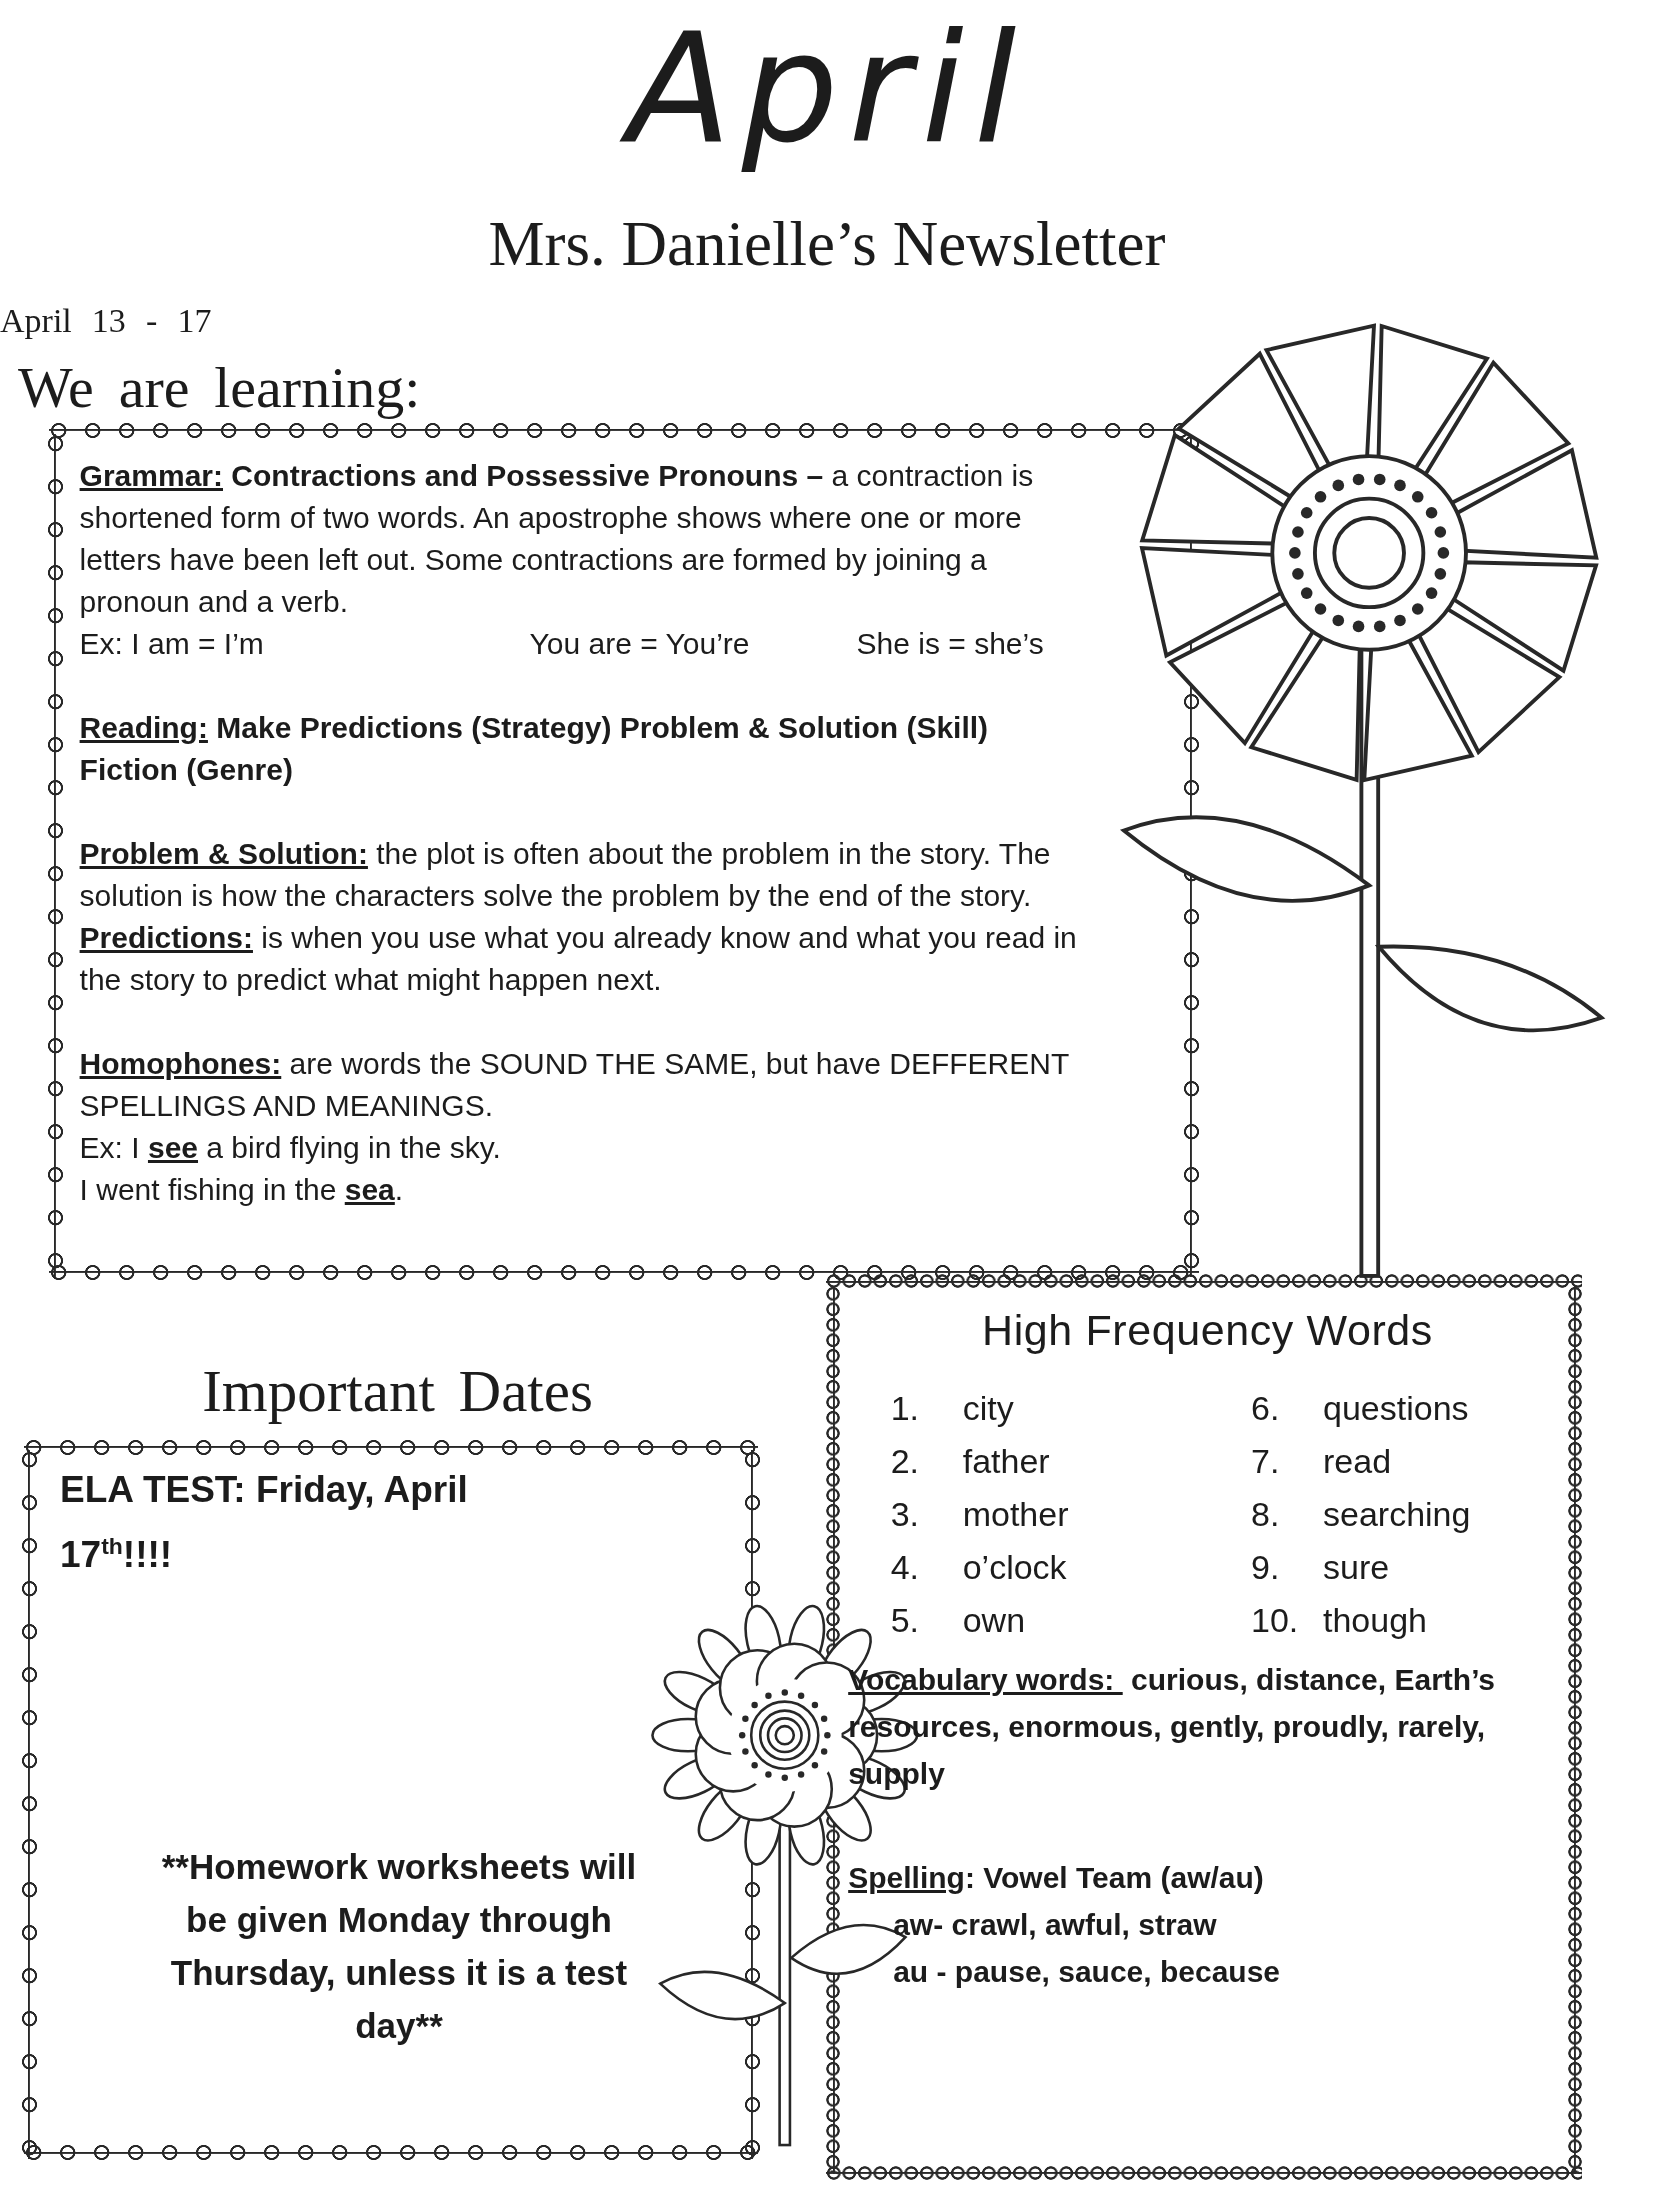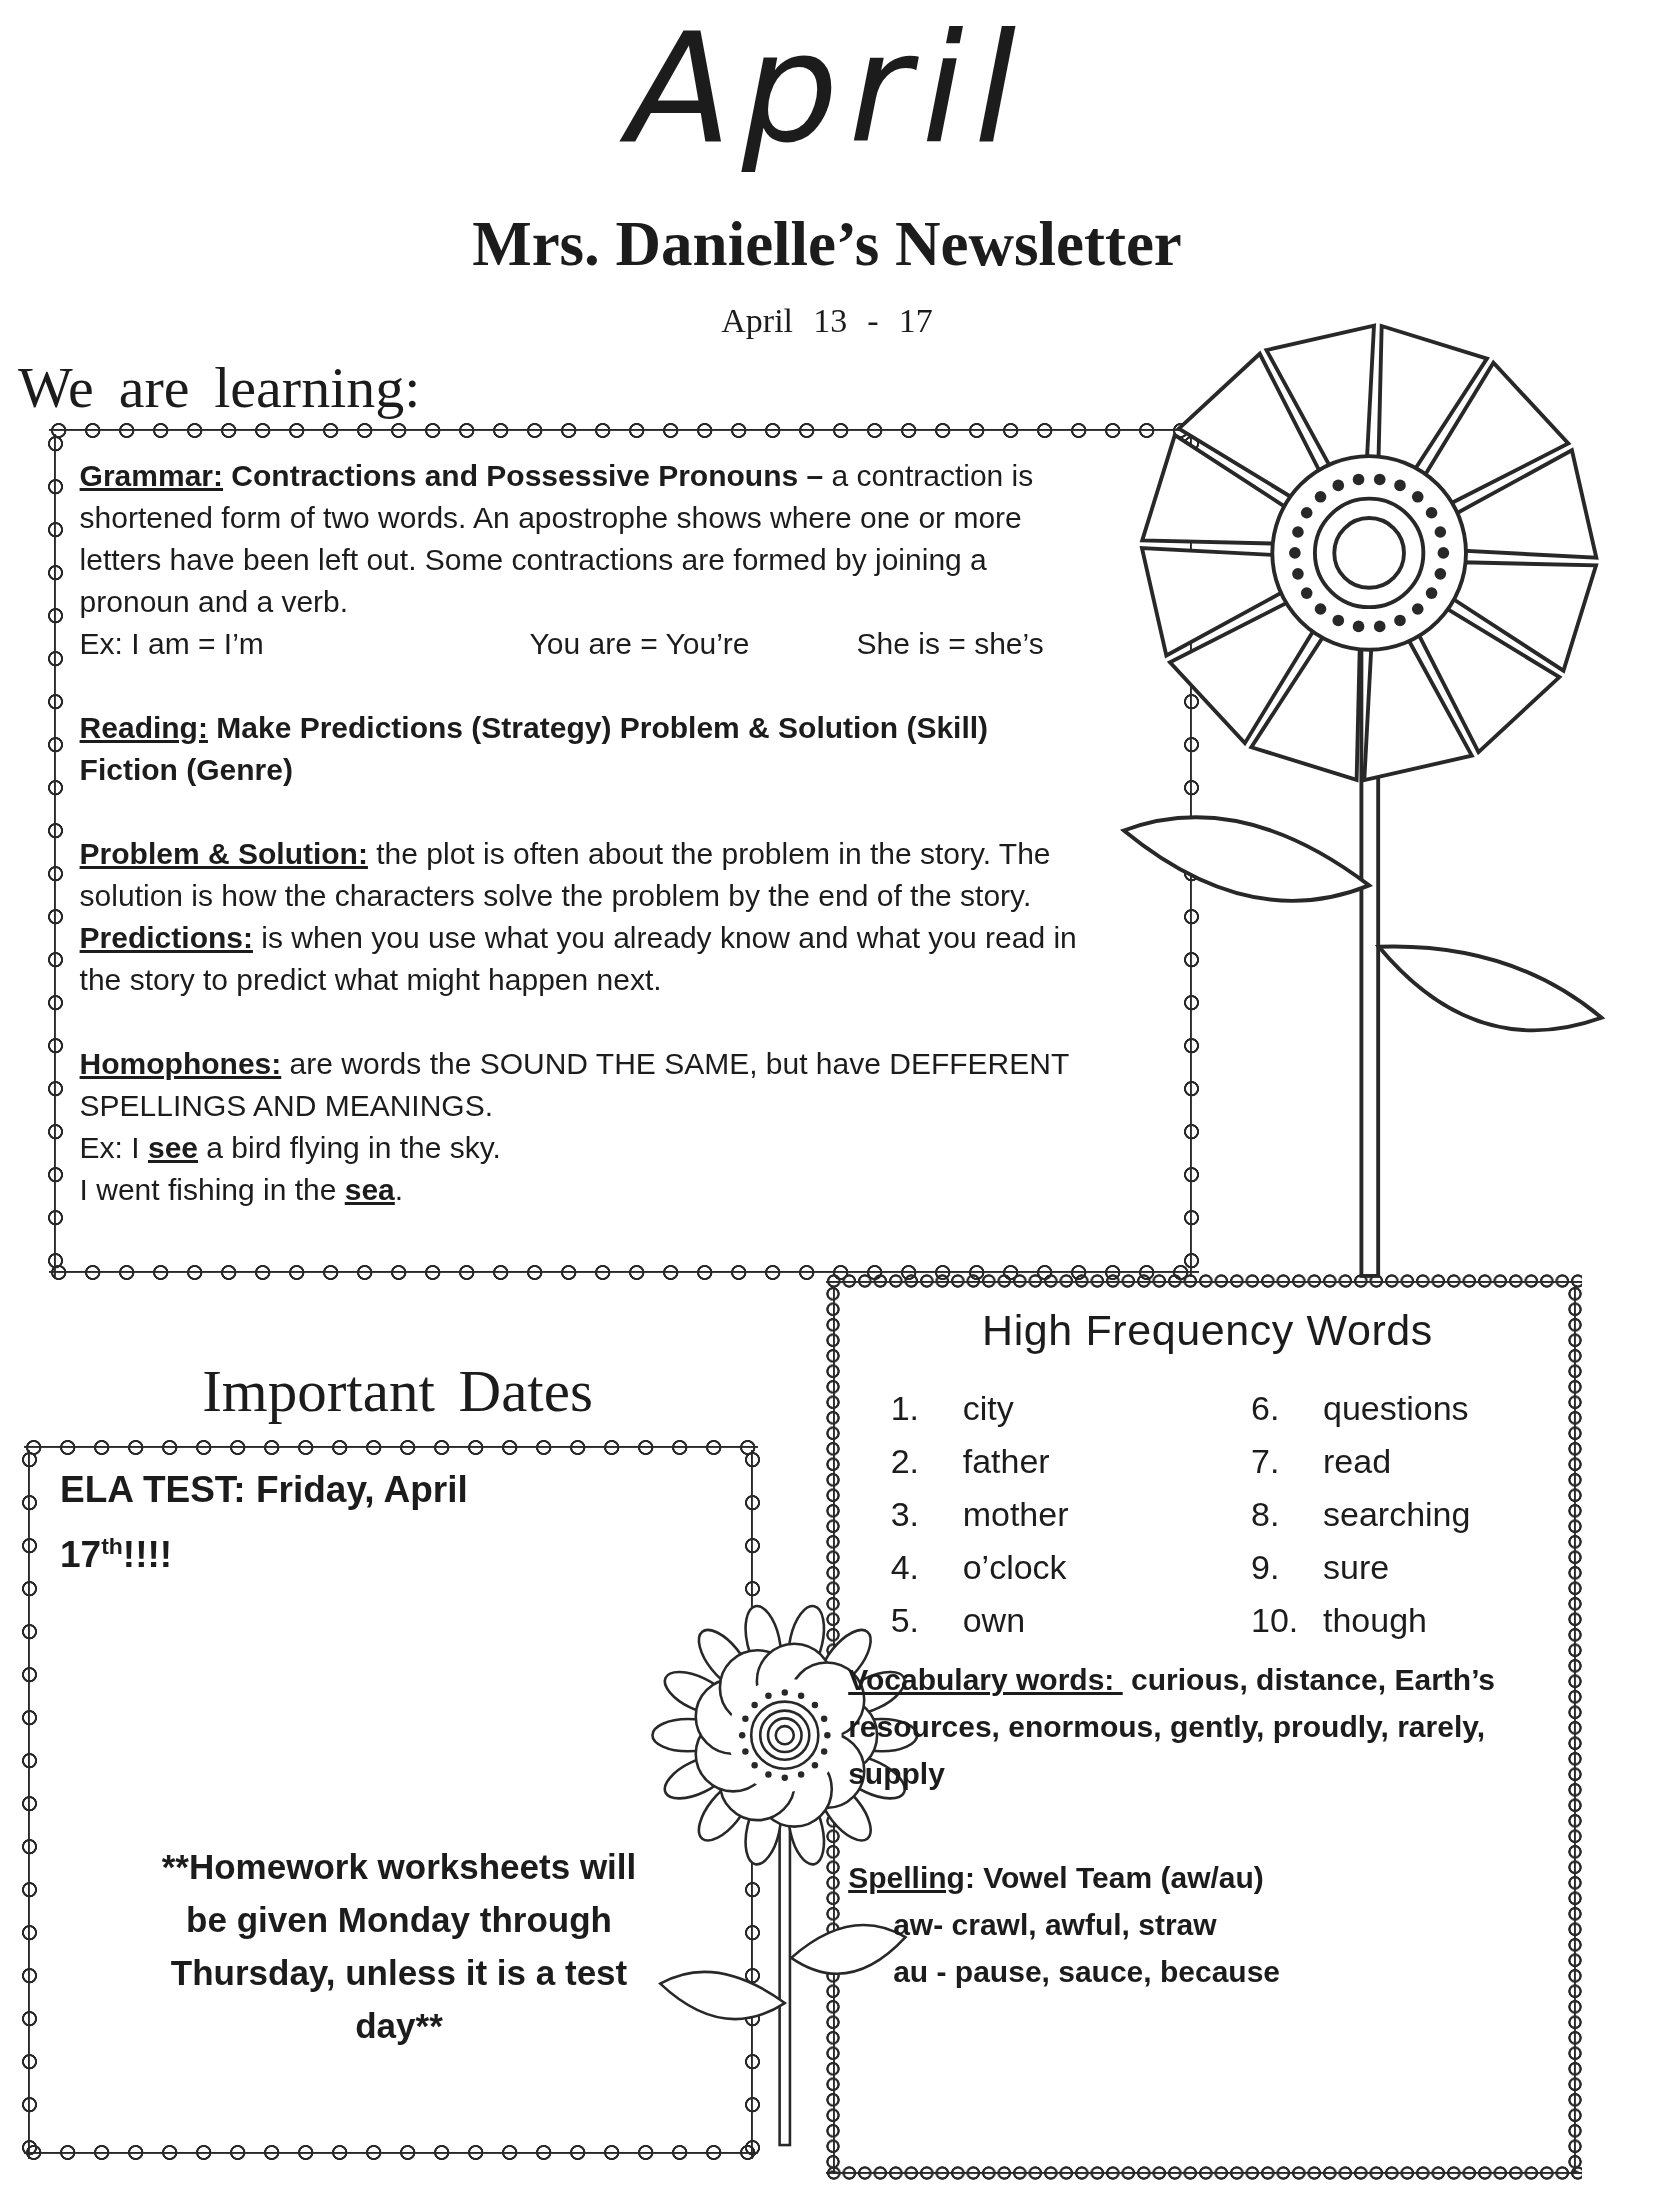--- a/index.html
+++ b/index.html
@@ -8,24 +8,24 @@
     font-family:"Liberation Sans", sans-serif; color:#1c1c1c; overflow:hidden;
   }
   
   .month-title {
     position:absolute; top:5.2px; left:0; width:1654px; text-align:center;
     font-family:"DejaVu Sans", sans-serif; font-size:152px; line-height:1.1;
     letter-spacing:10.3px; font-weight:400;font-style:italic;
   }
   .newsletter-title {
     position:absolute; top:208px; left:0; width:1654px; text-align:center;
-    font-family:"Liberation Serif", serif; font-size:63px; font-weight:700;
+    font-family:"Liberation Serif", serif; font-size:63px; font-weight:400;
   }
   .date-range {
-    position:absolute; top:302px; left:0; width:1654px; text-align:center;
+    position:absolute; top:302px; left:0; width:1654px; text-align:left;
     font-family:"Liberation Serif", serif; font-size:34px; word-spacing:11.6px;
   }
   .learning-heading {
     position:absolute; top:354px; left:18px;
     font-family:"Liberation Serif", serif; font-size:58px; word-spacing:10.3px;
   }
   .dates-heading {
     position:absolute; top:1357px; left:0; width:795px; text-align:center;
     font-family:"Liberation Serif", serif; font-size:59px; word-spacing:9px;
   }

